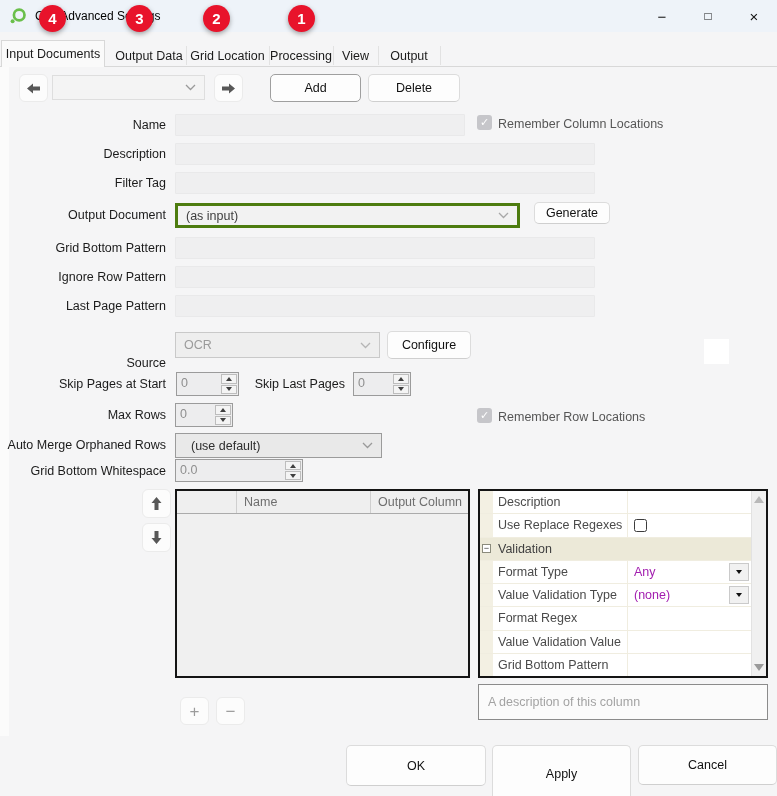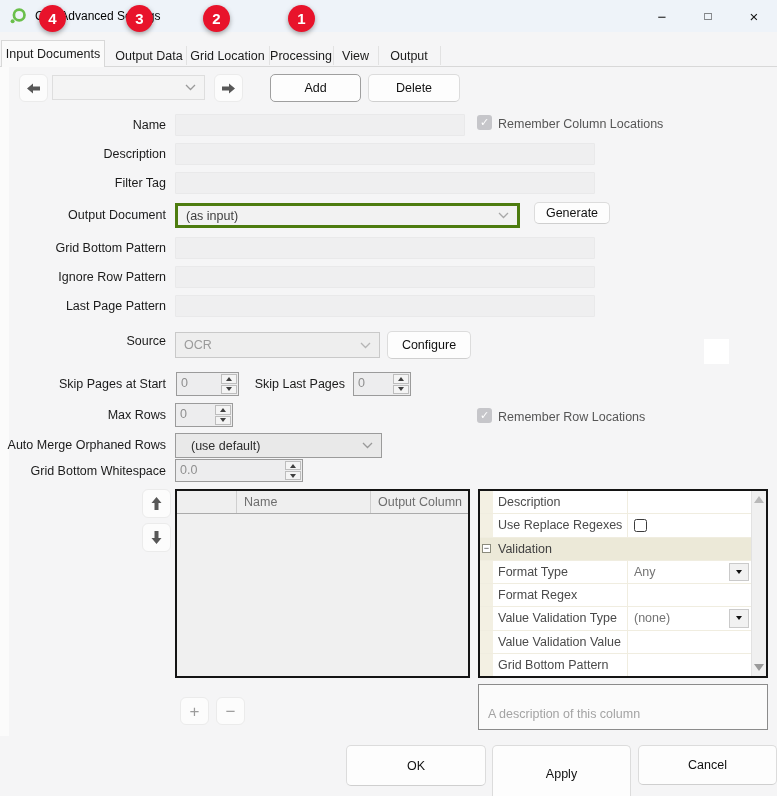--- a/index.html
+++ b/index.html
@@ -61,21 +61,21 @@
   #combo-output-document { left:175px; top:203px; width:345px; height:25px; background:#f2f2f2;
                            border:3px solid #4d7c0f; color:#3d3d3d; }
   #combo-source { left:175px; top:332px; width:205px; height:26px; background:#eeeeee;
                   border:1px solid #c9c9c9; color:#9b9b9b; }
   #combo-auto-merge { left:175px; top:433px; width:207px; height:25px; background:#e9e9e9;
                       border:1px solid #9b9b9b; color:#2e2e2e;padding-left:15px; }
   
   .flabel { position:absolute; left:0; width:166px; text-align:right; color:#1b1b1b; }
   #lbl-name{top:118px} #lbl-description{top:147px} #lbl-filter-tag{top:176px}
   #lbl-output-document{top:208px} #lbl-grid-bottom-pattern{top:241px} #lbl-ignore-row-pattern{top:270px}
-  #lbl-last-page-pattern{top:299px} #lbl-source{top:334px} #lbl-skip-start{top:377px}
+  #lbl-last-page-pattern{top:299px} #lbl-source{top:356px} #lbl-skip-start{top:377px}
   #lbl-max-rows{top:408px} #lbl-auto-merge{top:438px} #lbl-grid-bottom-ws{top:464px}
   #lbl-skip-last { position:absolute; left:250px; top:377px; width:95px; text-align:right; color:#1b1b1b; }
   .dis-input { position:absolute; left:175px; height:22px; background:#efeff0;
                border:1px solid #e9e9ea; border-radius:1px; }
   #in-name{top:114px; width:290px} #in-description{top:143px; width:420px}
   #in-filter-tag{top:172px; width:420px} #in-grid-bottom-pattern{top:237px; width:420px}
   #in-ignore-row-pattern{top:266px; width:420px} #in-last-page-pattern{top:295px; width:420px}
   
   .cb-disabled { position:absolute; width:15px; height:15px; background:#c6c6ca; border-radius:3px;
                  display:flex; align-items:center; justify-content:center; color:#fff; font-size:11px; }
@@ -107,40 +107,40 @@
   
   #pgrid { position:absolute; left:478px; top:489px; width:290px; height:189px;
            border:2px solid #141414; background:#fff; display:flex; }
   .pg-rows { flex:1; display:flex; flex-direction:column; }
   .pg-row { flex:1; display:flex; align-items:center; border-bottom:1px solid #f0ede0;
             font-size:12.5px; color:#4a4a4a; min-height:0; }
   .pg-row:last-child { border-bottom:none; }
   .pg-indent { width:13px; align-self:stretch; background:#f3f0e3; flex:none; }
   .pg-label { width:134px; padding-left:5px; white-space:nowrap; overflow:hidden; flex:none; }
   .pg-value { flex:1; align-self:stretch; display:flex; align-items:center;
-              border-left:1px solid #f0ede0; padding-left:6px; color:#737373; position:relative; }
+              border-left:1px solid #f0ede0; padding-left:6px; color:#a21caf; position:relative; }
   .pg-row.cat { background:#ece9d8; color:#3f3f3f; }
   .pg-row.cat .pg-value { border-left:none; }
   .cat-expander { width:13px; flex:none; display:flex; align-items:center; justify-content:center; }
   .cat-box { width:9px; height:9px; border:1px solid #8b8b7c; background:#fff; font-size:9px;
              line-height:7px; text-align:center; color:#333; }
   .dd-btn { position:absolute; right:2px; top:2px; bottom:2px; width:20px; background:#f1f1f1;
             border:1px solid #cacaca; display:flex; align-items:center; justify-content:center; }
   .dd-tri { width:0; height:0; border-left:3.5px solid transparent; border-right:3.5px solid transparent;
             border-top:4.5px solid #111; }
   .pg-cb { width:13px; height:13px; border:1.6px solid #3c3c3c; border-radius:2.5px; background:#fff; }
   .pg-scroll { width:15px; background:#f0f0f0; border-left:1px solid #e2e2e2; position:relative; flex:none; }
   .sc-up { position:absolute; top:5px; left:50%; transform:translateX(-50%); width:0; height:0;
            border-left:5px solid transparent; border-right:5px solid transparent;
            border-bottom:7px solid #b9b9b9; }
   .sc-down { position:absolute; bottom:5px; left:50%; transform:translateX(-50%); width:0; height:0;
              border-left:5px solid transparent; border-right:5px solid transparent;
              border-top:7px solid #9a9a9a; }
   #pg-help { position:absolute; left:478px; top:684px; width:290px; height:36px;
-             border:1px solid #8b8b8b; background:#fbfbfb; color:#a3a3a3; padding:22px 9px; }
+             border:1px solid #8b8b8b; background:#fbfbfb; color:#a3a3a3; padding:10px 9px; }
   
   #left-strip { position:absolute; left:0; top:67px; width:9px; height:669px; background:#fbfbfb; }
   #white-square { position:absolute; left:704px; top:339px; width:25px; height:25px; background:#ffffff; }
   svg { display:block; }
 </style>
 </head>
 <body>
 
 <div class="titlebar">
   <span>
@@ -369,37 +369,37 @@
       <span class="pg-value">
         <span>Any</span>
         <span class="dd-btn">
           <span class="dd-tri"></span>
         </span>
       </span>
     </div>
 
     <div class="pg-row">
       <span class="pg-indent"></span>
-      <span class="pg-label">Format Regex</span>
-      <span class="pg-value"></span>
-    </div>
-
-    <div class="pg-row">
-      <span class="pg-indent"></span>
       <span class="pg-label">Value Validation Type</span>
       <span class="pg-value">
         <span>(none)</span>
         <span class="dd-btn">
           <span class="dd-tri"></span>
         </span>
       </span>
     </div>
 
     <div class="pg-row">
       <span class="pg-indent"></span>
+      <span class="pg-label">Format Regex</span>
+      <span class="pg-value"></span>
+    </div>
+
+    <div class="pg-row">
+      <span class="pg-indent"></span>
       <span class="pg-label">Value Validation Value</span>
       <span class="pg-value"></span>
     </div>
 
     <div class="pg-row">
       <span class="pg-indent"></span>
       <span class="pg-label">Grid Bottom Pattern</span>
       <span class="pg-value"></span>
     </div>
 

